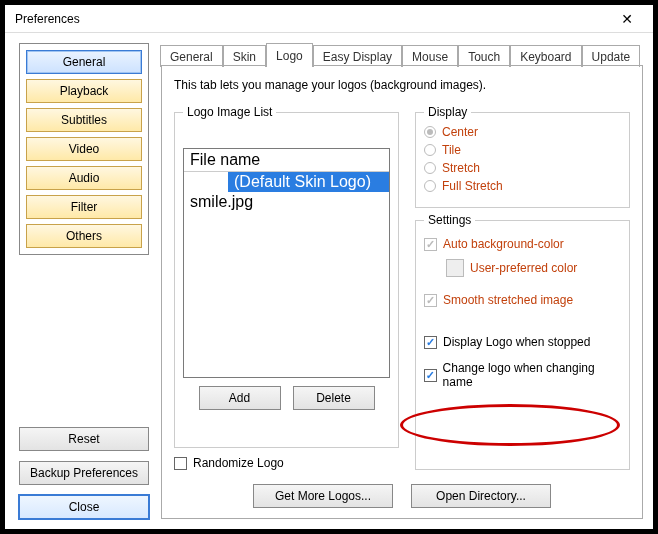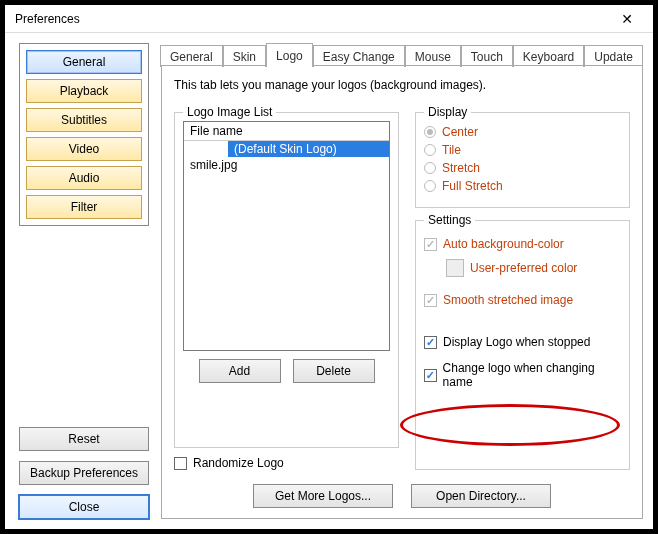--- a/index.html
+++ b/index.html
@@ -131,35 +131,36 @@
   .colL {
     width: 225px;
     display: flex;
     flex-direction: column;
   }
   .group {
     border: 1px solid #ccc;
     padding: 8px 8px 10px 8px;
     position: relative;
     margin-top: 6px;
+    justify-content: center;
   }
   .group > .legend {
     position: absolute;
     top: -8px;
     left: 8px;
     background: #fff;
     padding: 0 4px;
     font-size: 12px;
   }
   .listbox {
     border: 1px solid #7a7a7a;
     background: #fff;
     height: 230px;
     overflow: auto;
-    font-size: 12px;
+    font-size: 16px;
   }
   .listhead {
     border-bottom: 1px solid #ccc;
     padding: 2px 6px;
     background: #fff;
   }
   .listitem {
     padding: 1px 6px;
     white-space: nowrap;
   }
@@ -277,20 +278,23 @@
             <span>Subtitles</span>
           </div>
         <div class="catbtn">
             <span>Video</span>
           </div>
         <div class="catbtn">
             <span>Audio</span>
           </div>
         <div class="catbtn">
             <span>Filter</span>
+          </div>
+        <div class="catbtn">
+            <span>Others</span>
           </div>
       </div>
       <div style="flex:1"></div>
       <div class="sysbtn">
           <span>Reset</span>
         </div>
       <div class="sysbtn">
           <span>Backup Preferences</span>
         </div>
       <div class="sysbtn focus">
@@ -303,21 +307,21 @@
         <div class="tab">
             <span>General</span>
           </div>
         <div class="tab">
             <span>Skin</span>
           </div>
         <div class="tab active">
             <span>Logo</span>
           </div>
         <div class="tab">
-            <span>Easy Change</span>
+            <span>Easy Display</span>
           </div>
         <div class="tab">
             <span>Mouse</span>
           </div>
         <div class="tab">
             <span>Touch</span>
           </div>
         <div class="tab">
             <span>Keyboard</span>
           </div>

